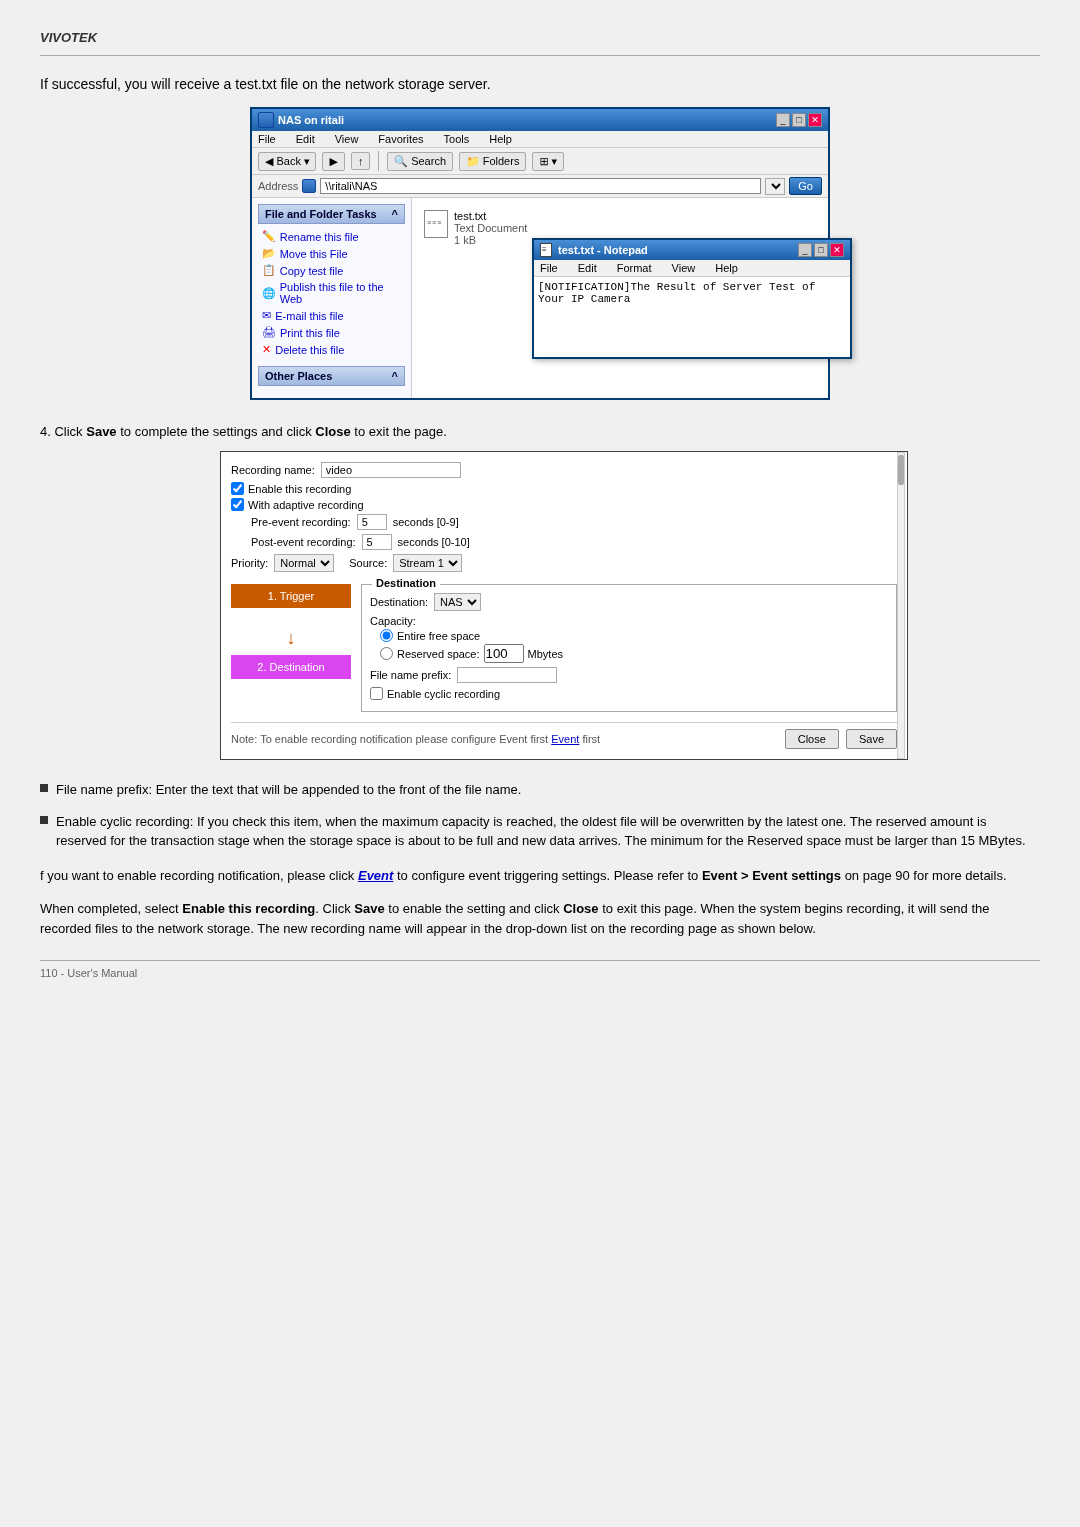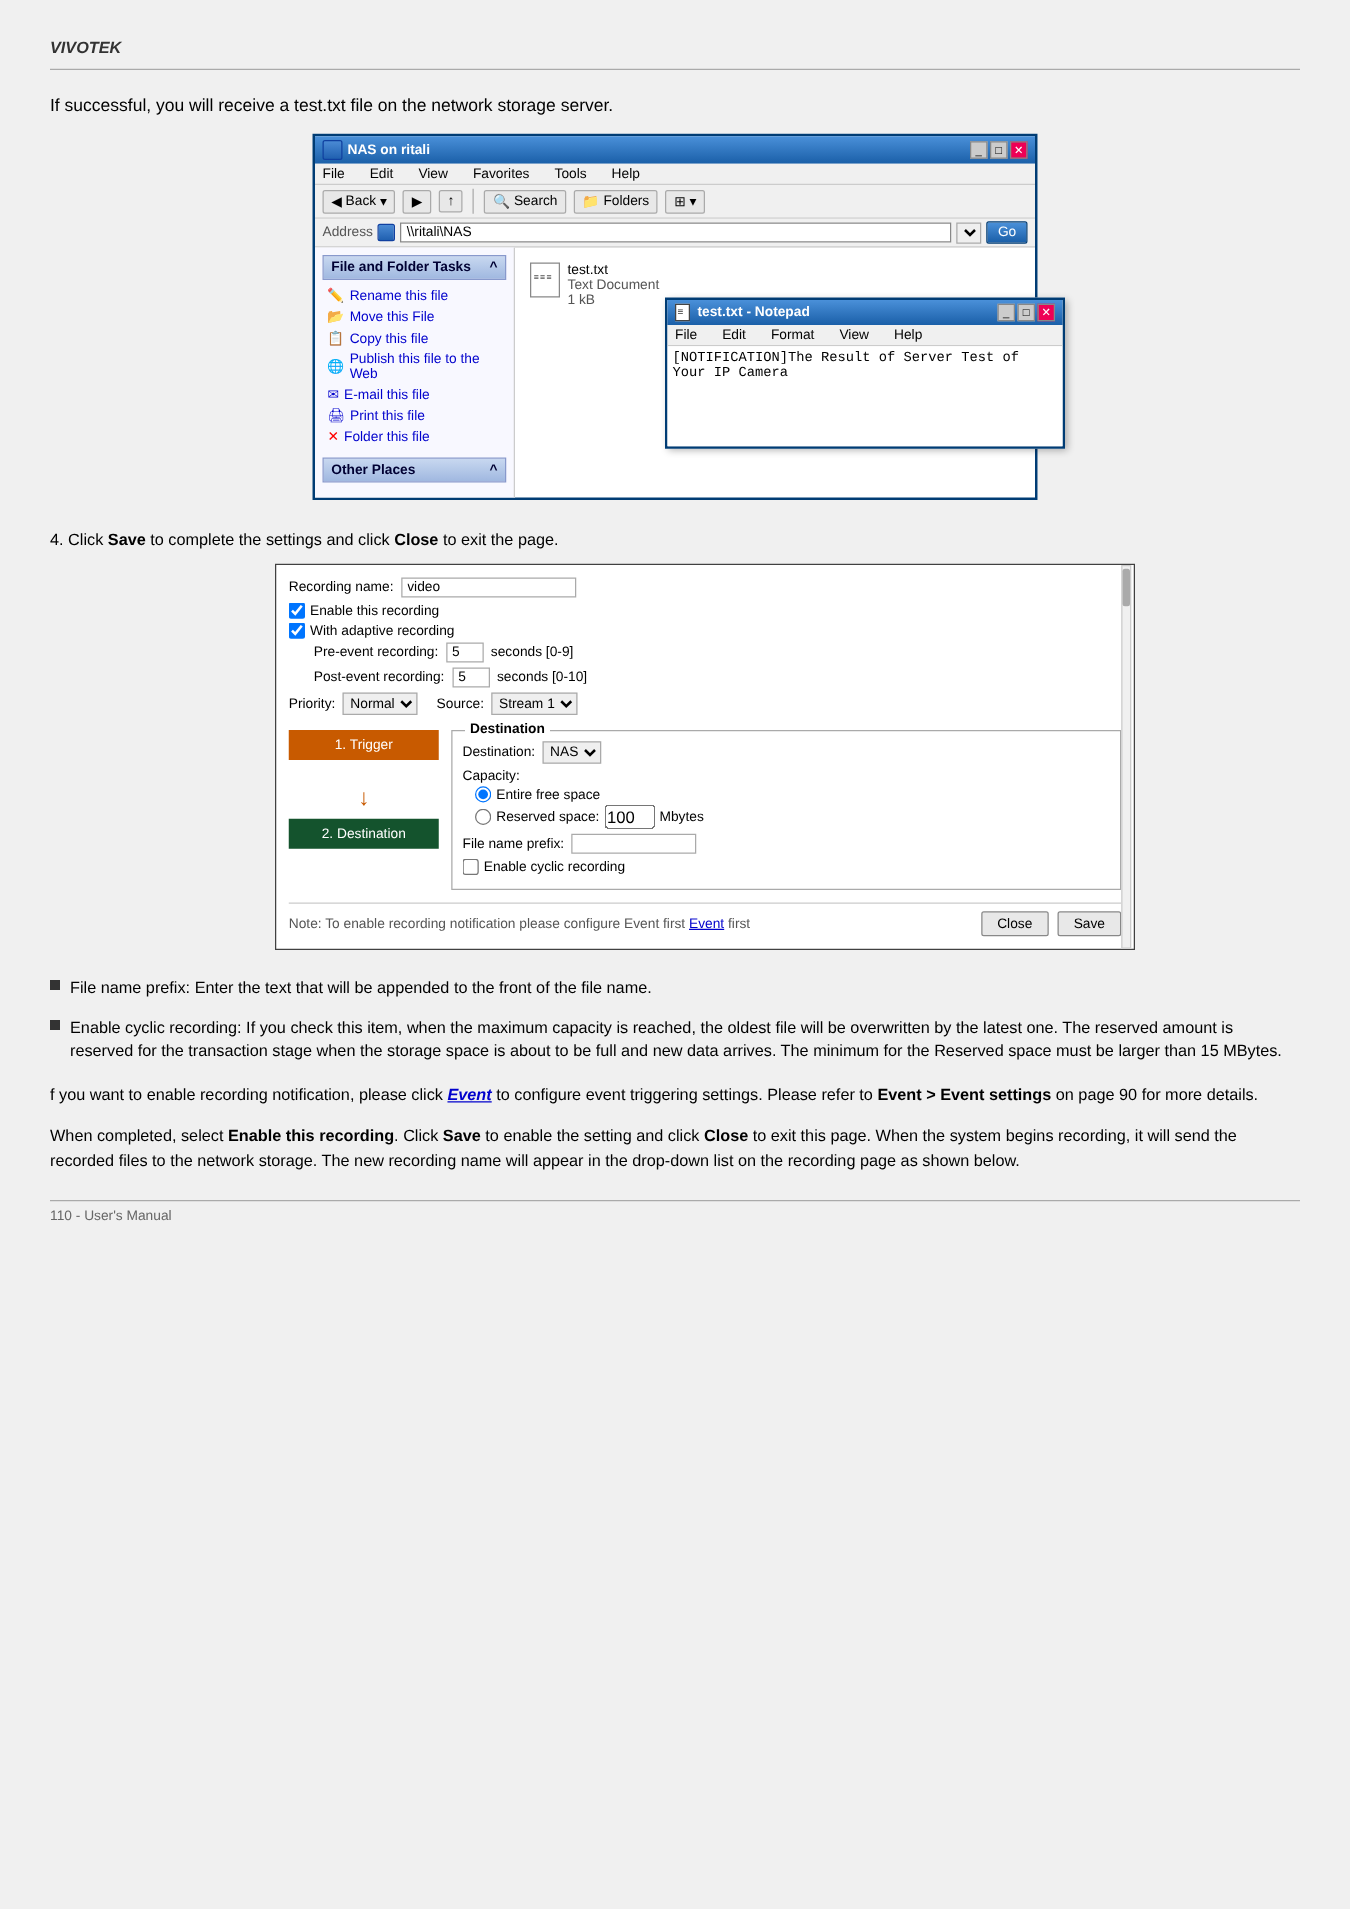--- a/index.html
+++ b/index.html
@@ -266,21 +266,21 @@
     .trigger-box {
       background: #c85a00;
       color: #fff;
       padding: 6px 10px;
       text-align: center;
       font-size: 11px;
       margin-bottom: 20px;
       cursor: pointer;
     }
     .destination-box {
-      background: #14532d;
+      background: #d946ef;
       color: #fff;
       padding: 6px 10px;
       text-align: center;
       font-size: 11px;
       cursor: pointer;
     }
     .dest-row {
       display: flex;
       align-items: center;
       gap: 6px;
@@ -530,37 +530,37 @@
           <div class="sidebar-item">
             <span>✏️</span>
             <span>Rename this file</span>
           </div>
           <div class="sidebar-item">
             <span>📂</span>
             <span>Move this File</span>
           </div>
           <div class="sidebar-item">
             <span>📋</span>
-            <span>Copy this file</span>
+            <span>Copy test file</span>
           </div>
           <div class="sidebar-item">
             <span>🌐</span>
             <span>Publish this file to the Web</span>
           </div>
           <div class="sidebar-item">
             <span>✉</span>
             <span>E-mail this file</span>
           </div>
           <div class="sidebar-item">
             <span>🖨</span>
             <span>Print this file</span>
           </div>
           <div class="sidebar-item">
             <span style="color:red;">✕</span>
-            <span>Folder this file</span>
+            <span>Delete this file</span>
           </div>
           <div class="sidebar-section-bottom">
             <div class="sidebar-section-header">
               <span>Other Places</span>
               <span>^</span>
             </div>
           </div>
         </div>
 
         <div class="win-content">

